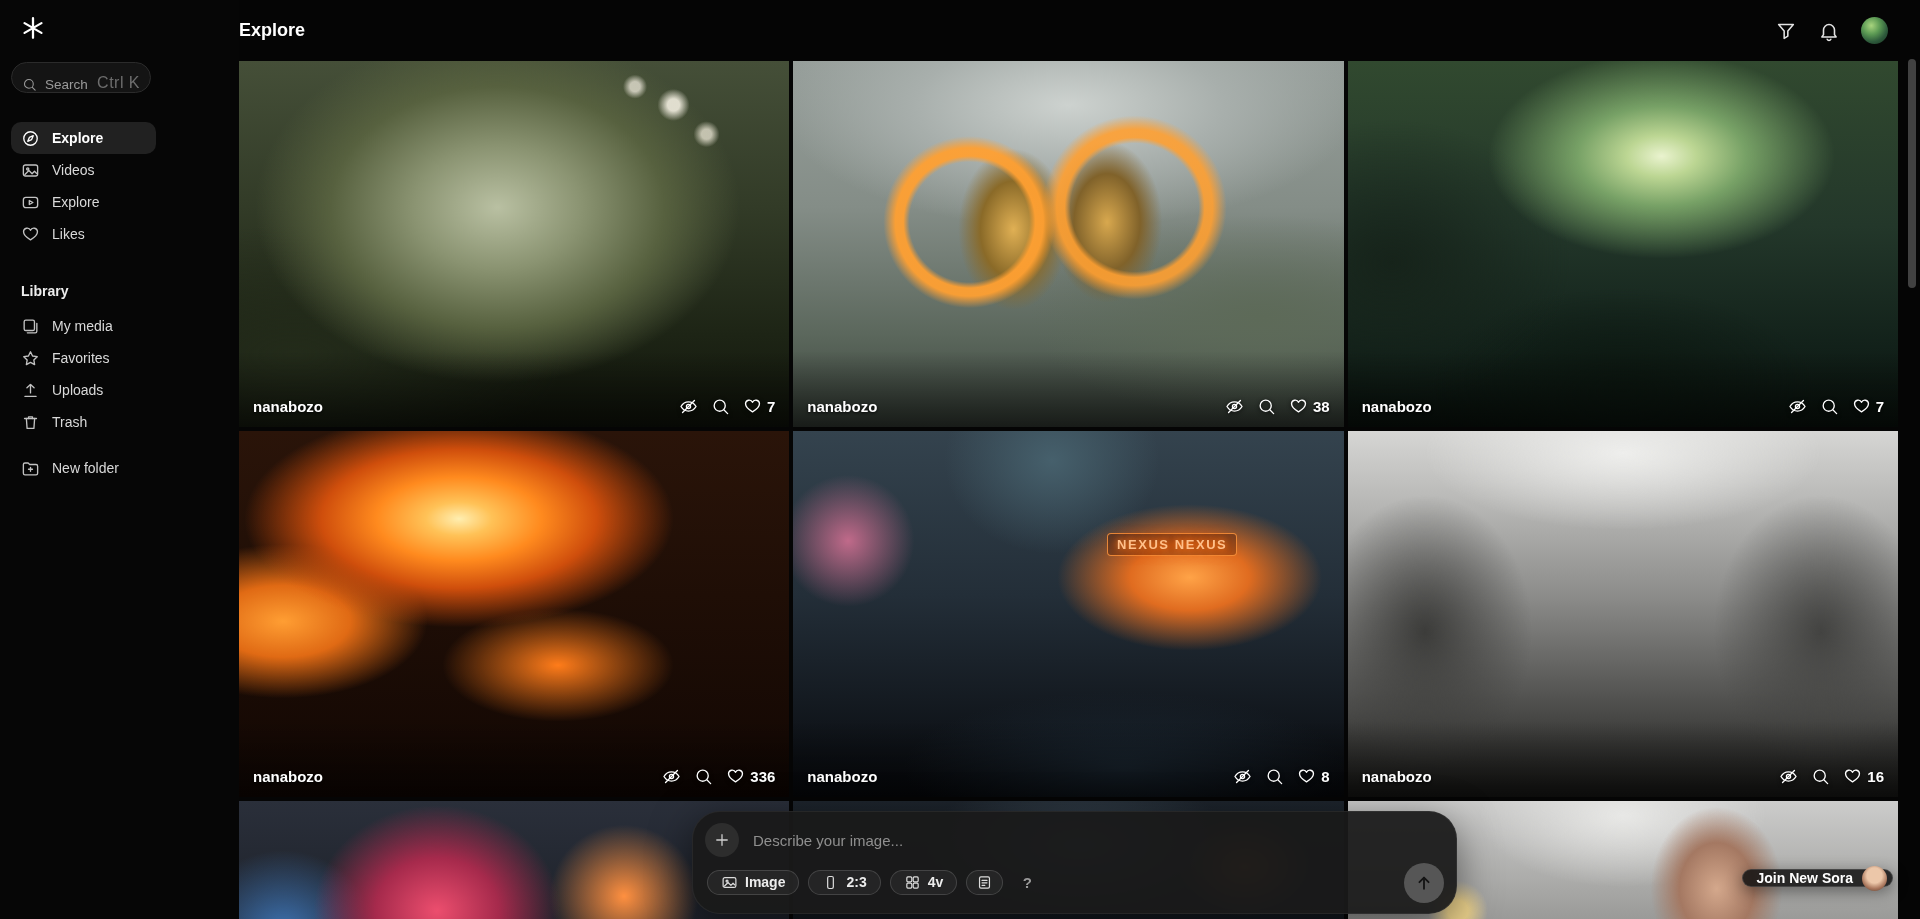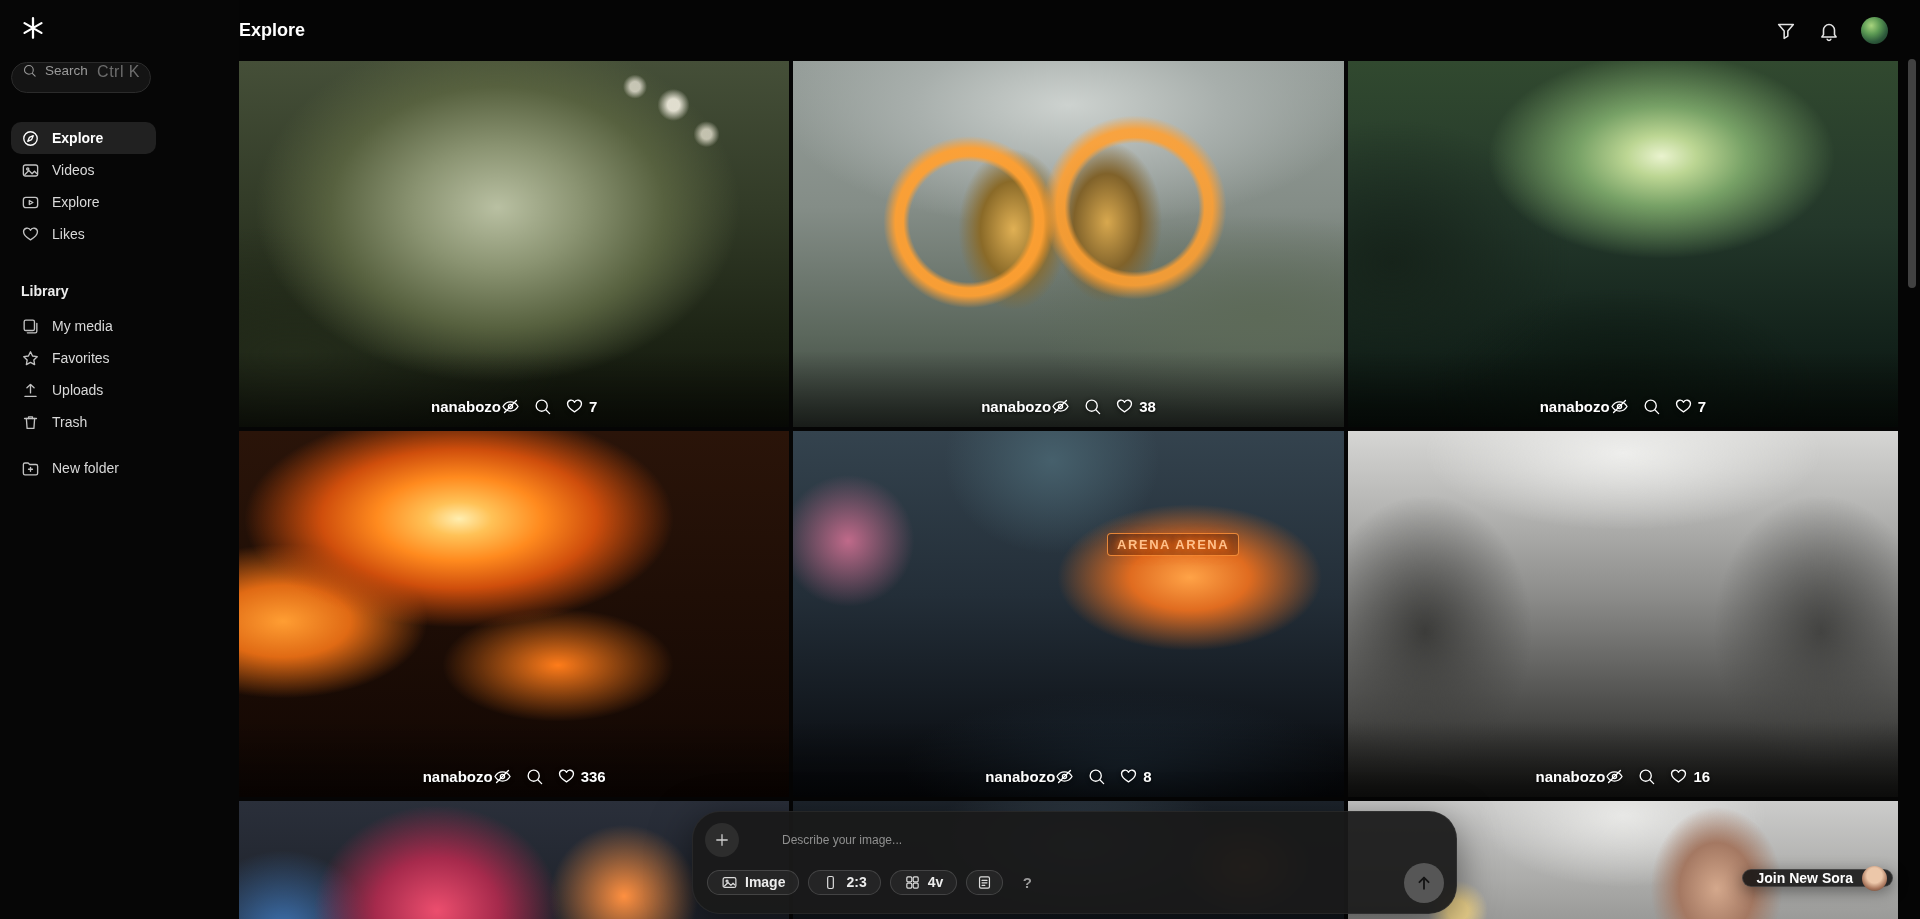--- a/index.html
+++ b/index.html
@@ -6,21 +6,21 @@
   .stage{position:relative;width:1920px;height:919px;overflow:hidden;background:#050505;
          font-family:"Liberation Sans",sans-serif;color:#fff;}
   .stage *{box-sizing:border-box;}
   svg{display:block;}
   .ic{fill:none;stroke:currentColor;stroke-width:1.7;stroke-linecap:round;stroke-linejoin:round;}
 
   
   .sidebar{position:absolute;left:0;top:0;bottom:0;width:239px;background:#060606;z-index:6;}
   .logo{position:absolute;left:20px;top:15px;width:26px;height:26px;color:#fff;cursor:pointer;}
   .search-pill{position:absolute;left:11px;top:62px;width:140px;height:31px;border-radius:16px;
-               background:#141414;border:1px solid #2b2b2b;display:flex;align-items:flex-start;
+               background:#141414;border:1px solid #2b2b2b;display:flex;align-items:flex-end;
                gap:8px;padding:0 10px;cursor:pointer;color:#9a9a9a;}
   .search-pill .lbl{font-size:13.5px;color:#9a9a9a;}
   .search-pill .kbd{margin-left:auto;font-size:16px;color:#6d6d6d;letter-spacing:.03em;}
   .nav{position:absolute;left:11px;display:flex;flex-direction:column;}
   .nav.primary{top:122px;}
   .nav.library{top:310px;}
   .nav-item{display:flex;align-items:center;gap:12px;height:32px;padding:0 10px;width:145px;
             border-radius:10px;color:#d9d9d9;font-size:14px;cursor:pointer;}
   .nav-item .nicon{width:19px;height:19px;color:#c2c2c2;flex:0 0 auto;}
   .nav-item.active{background:#212121;color:#fff;font-weight:600;}
@@ -36,21 +36,21 @@
   .top-actions .tbtn{width:22px;height:22px;color:#e4e4e4;cursor:pointer;background:none;border:0;padding:0;}
   .avatar{width:27px;height:27px;border-radius:50%;cursor:pointer;border:0;padding:0;
           background:radial-gradient(circle at 38% 32%,#a8d47e 0%,#5c9a54 35%,#2e5a3c 65%,#16301f 100%);}
 
   
   .grid{position:absolute;left:239px;top:61px;width:1659px;display:grid;
         grid-template-columns:repeat(3,1fr);grid-auto-rows:366px;gap:4px;}
   .card{position:relative;overflow:hidden;background:#101010;cursor:pointer;}
   .art{position:absolute;inset:0;}
   .card-meta{position:absolute;left:0;right:0;bottom:0;display:flex;align-items:center;
-             justify-content:center;padding:46px 14px 11px 14px;
+             justify-content:space-between;padding:46px 14px 11px 14px;
              background:linear-gradient(180deg,rgba(0,0,0,0) 0%,rgba(0,0,0,.58) 100%);}
   .card-user{font-size:15px;font-weight:600;text-shadow:0 1px 3px rgba(0,0,0,.9);cursor:pointer;}
   .card-actions{display:flex;align-items:center;gap:13px;}
   .act{width:19px;height:19px;color:#fff;filter:drop-shadow(0 1px 2px rgba(0,0,0,.9));cursor:pointer;}
   .like{display:flex;align-items:center;gap:5px;cursor:pointer;}
   .like b{font-size:15px;font-weight:700;text-shadow:0 1px 3px rgba(0,0,0,.9);}
   .neon-sign{position:absolute;left:57%;top:28%;font-size:13px;font-weight:700;letter-spacing:.12em;
              color:#ffc08a;padding:3px 9px;border:1.5px solid rgba(255,152,62,.85);border-radius:4px;
              background:rgba(70,24,4,.35);text-shadow:0 0 6px #ff7a1a,0 0 16px #ff5400;}
 
@@ -108,22 +108,22 @@
     linear-gradient(180deg,#cccccb 0%,#ababa9 22%,#80807e 48%,#4e4e4c 72%,#2a2a28 100%);}
 
   
   .composer{position:absolute;left:692px;top:811px;width:765px;height:103px;z-index:10;
             background:rgba(25,25,25,.94);border:1px solid rgba(255,255,255,.06);border-radius:28px;
             box-shadow:0 10px 40px rgba(0,0,0,.5);padding:11px 14px 12px 12px;}
   .c-row1{display:flex;align-items:center;gap:12px;}
   .plus-btn{width:34px;height:34px;border-radius:50%;background:#2d2d2d;border:0;color:#cfcfcf;
             display:flex;align-items:center;justify-content:center;cursor:pointer;flex:0 0 auto;}
   .plus-btn svg{width:18px;height:18px;}
-  .prompt-input{flex:1;background:transparent;border:0;outline:none;color:#7dd3fc;font-size:12px;
-                font-family:"Liberation Sans",sans-serif;margin-left:29px;}
+  .prompt-input{flex:1;background:transparent;border:0;outline:none;color:#7dd3fc;font-size:15px;
+                font-family:"Liberation Sans",sans-serif;}
   .prompt-input::placeholder{color:#8f8f8f;}
   .c-row2{display:flex;align-items:center;gap:9px;margin-top:10px;padding-left:2px;}
   .pill{display:flex;align-items:center;gap:7px;height:25px;padding:0 13px;border-radius:17px;
         background:rgba(255,255,255,.05);border:1px solid rgba(255,255,255,.14);color:#ececec;
         font-size:14px;font-weight:600;cursor:pointer;font-family:"Liberation Sans",sans-serif;}
   .pill .picon{width:17px;height:17px;color:#dcdcdc;}
   .pill.icon-only{padding:0 9px;}
   .help-btn{width:30px;height:30px;border-radius:50%;border:0;background:transparent;color:#9a9a9a;
             font-size:15px;font-weight:700;cursor:pointer;font-family:"Liberation Sans",sans-serif;}
   .submit-btn{position:absolute;right:12px;bottom:10px;width:40px;height:40px;border-radius:50%;
@@ -377,21 +377,21 @@
                 </svg>
               </span>
               <b>336</b>
             </span>
           </div>
         </div>
       </article>
 
       <article class="card">
         <div class="art art-queue"></div>
-        <div class="neon-sign">ARENA ARENA</div>
+        <div class="neon-sign">NEXUS NEXUS</div>
         <div class="card-meta">
           <span class="card-user">nanabozo</span>
           <div class="card-actions">
             <span class="act">
               <svg viewBox="0 0 24 24" class="ic">
                 <path d="M2.5 12s3.4-5.8 9.5-5.8S21.5 12 21.5 12s-3.4 5.8-9.5 5.8S2.5 12 2.5 12z"></path>
                 <circle cx="12" cy="12" r="2.6"></circle>
                 <path d="M4.5 19.5 19.5 4.5"></path>
               </svg>
             </span>

